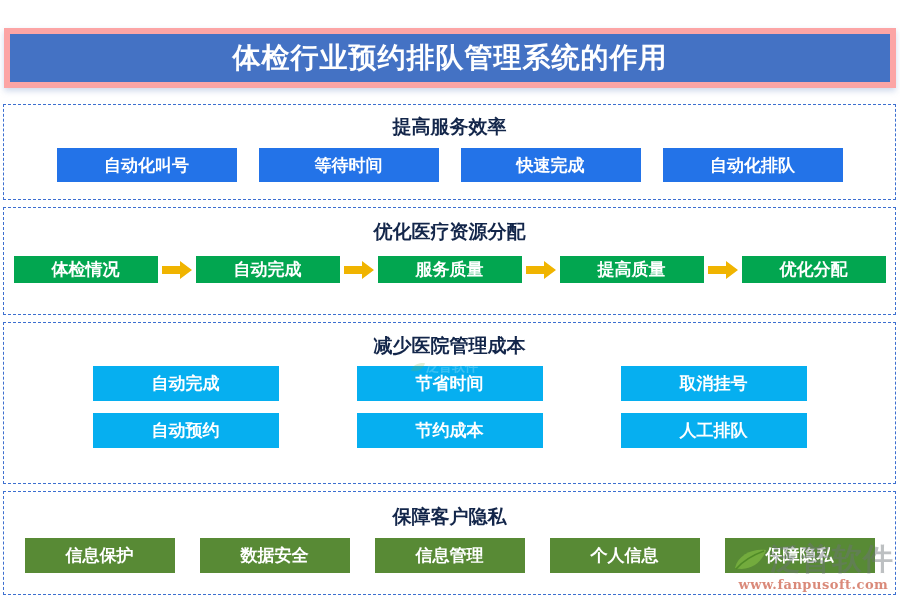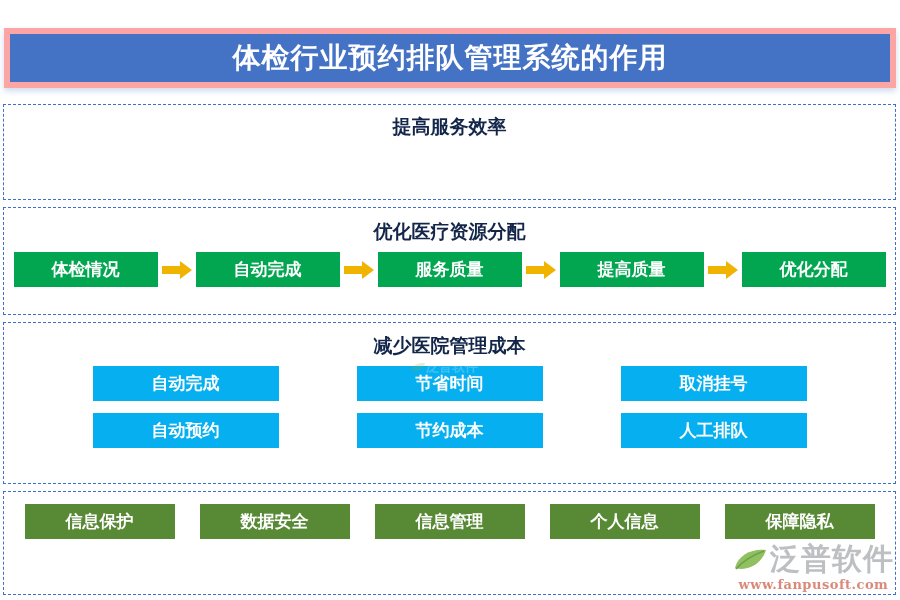--- a/index.html
+++ b/index.html
@@ -91,21 +91,21 @@
 
   
   .row-flow {
     display: flex;
     align-items: center;
     justify-content: center;
     margin-top: 11px;
   }
   .chip-green {
     width: 144px;
-    height: 35px;
+    height: 27px;
     background: #02A650;
   }
   .flow-arrow {
     width: 38px;
     height: 35px;
     display: flex;
     align-items: center;
     justify-content: center;
     flex: 0 0 auto;
   }
@@ -195,20 +195,34 @@
 </style>
 </head>
 <body>
 
 <div class="title-banner">
   <span class="title-text">体检行业预约排队管理系统的作用</span>
 </div>
 
 <div class="section" id="section-1">
   <div class="section-title">提高服务效率</div>
+  <div class="row-blue">
+    <div class="chip chip-blue">
+        <span>自动化叫号</span>
+      </div>
+    <div class="chip chip-blue">
+        <span>等待时间</span>
+      </div>
+    <div class="chip chip-blue">
+        <span>快速完成</span>
+      </div>
+    <div class="chip chip-blue">
+        <span>自动化排队</span>
+      </div>
+  </div>
 </div>
 
 <div class="section" id="section-2">
   <div class="section-title">优化医疗资源分配</div>
   <div class="row-flow">
     <div class="chip chip-green">
         <span>体检情况</span>
       </div>
     <div class="flow-arrow">
       <svg width="30" height="20" viewBox="0 0 30 20">
@@ -267,20 +281,21 @@
           <span>节约成本</span>
         </div>
       <div class="chip chip-cyan">
           <span>人工排队</span>
         </div>
     </div>
   </div>
 </div>
 
 <div class="section" id="section-4">
+  <div class="section-title">保障客户隐私</div>
   <div class="row-olive">
     <div class="chip chip-olive">
         <span>信息保护</span>
       </div>
     <div class="chip chip-olive">
         <span>数据安全</span>
       </div>
     <div class="chip chip-olive">
         <span>信息管理</span>
       </div>

